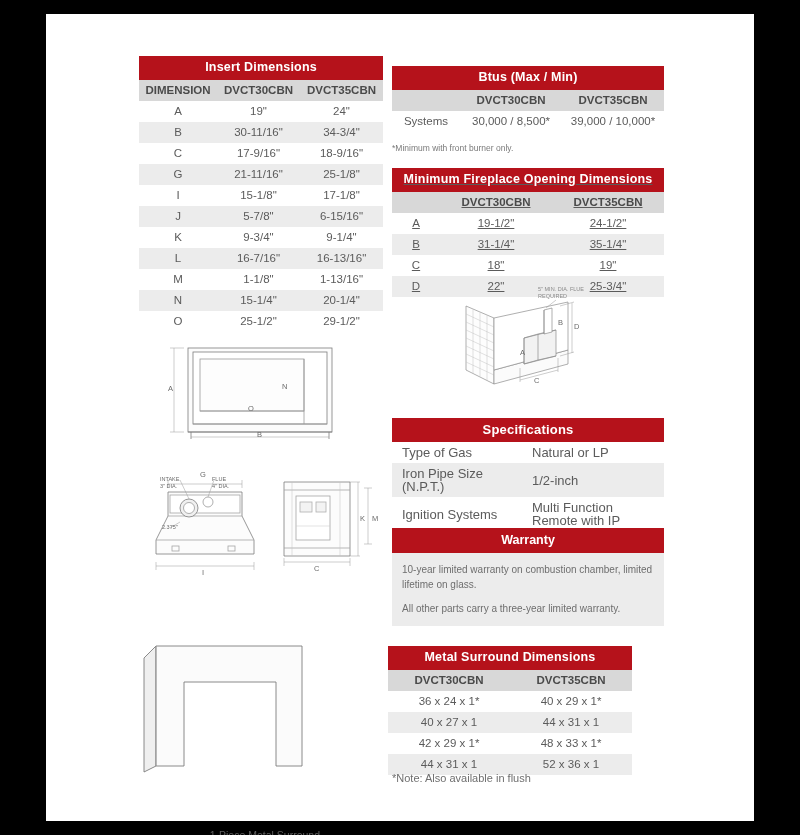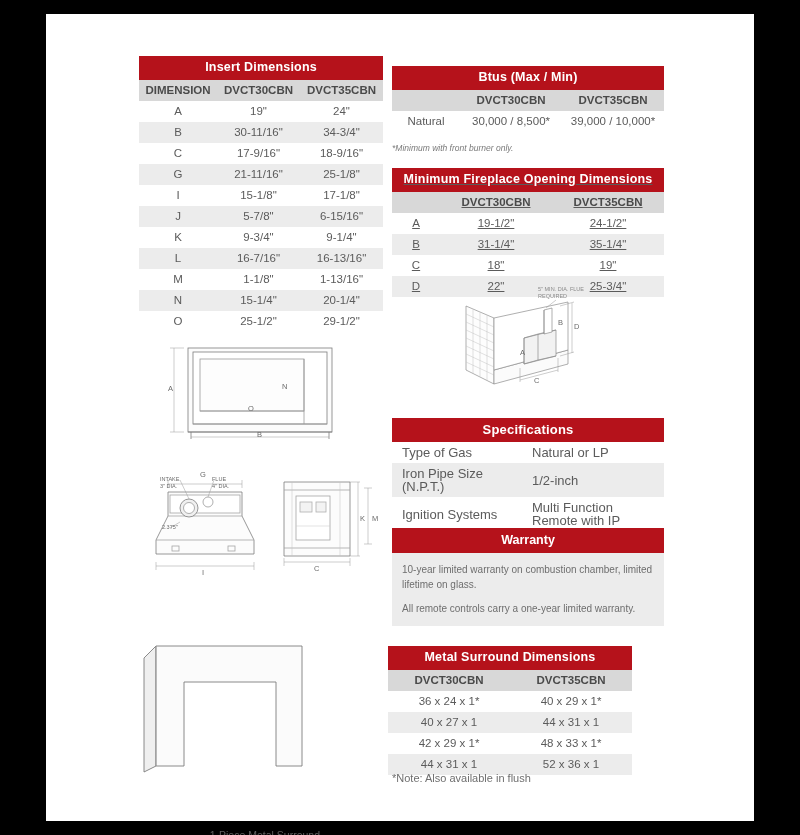--- a/index.html
+++ b/index.html
@@ -55,21 +55,20 @@
     font-weight: bold;
     font-size: 11.5px;
   }
   .tbl tr.alt td { background: #ececec; }
   .tbl tr.plain td { background: #ffffff; }
   .tbl td.left { text-align: left; padding-left: 10px; }
   .note {
     position: absolute;
     font-size: 8.5px;
     color: #7a7a7a;
-    font-style: italic;
   }
 
   
   #tbl-specs td.left { text-align: left; }
   #tbl-specs td { font-size: 13px; }
 
   
   #warranty-box {
     position: absolute;
     left: 392px; top: 528px; width: 272px;
@@ -200,21 +199,21 @@
     <tbody>
       <tr class="title">
           <td colspan="3">Btus (Max / Min)</td>
         </tr>
       <tr class="hdr">
         <td></td>
         <td>DVCT30CBN</td>
         <td>DVCT35CBN</td>
       </tr>
       <tr class="plain">
-        <td>Natural</td>
+        <td>Systems</td>
         <td>30,000 / 8,500*</td>
         <td>39,000 / 10,000*</td>
       </tr>
     </tbody>
   </table>
   <div class="note" style="left:392px; top:143px;">*Minimum with front burner only.</div>
 
   <table class="tbl" id="tbl-minfp" style="left:392px; top:168px; width:272px;text-decoration:underline;">
     <colgroup>
         <col style="width:48px">
@@ -325,21 +324,21 @@
         <td class="left">Venting</td>
         <td class="left">3x4-inch Flex Vent</td>
       </tr>
     </tbody>
   </table>
 
   <div id="warranty-box">
     <div class="wtitle">Warranty</div>
     <div class="wbody">
       <p>10-year limited warranty on combustion chamber, limited lifetime on glass.</p>
-      <p>All remote controls carry a one-year limited warranty.</p>
+      <p>All other parts carry a three-year limited warranty.</p>
     </div>
   </div>
 
   <table class="tbl" id="tbl-surround" style="left:388px; top:646px; width:244px;">
     <colgroup>
         <col style="width:122px">
         <col style="width:122px">
       </colgroup>
     <tbody>
       <tr class="title">

